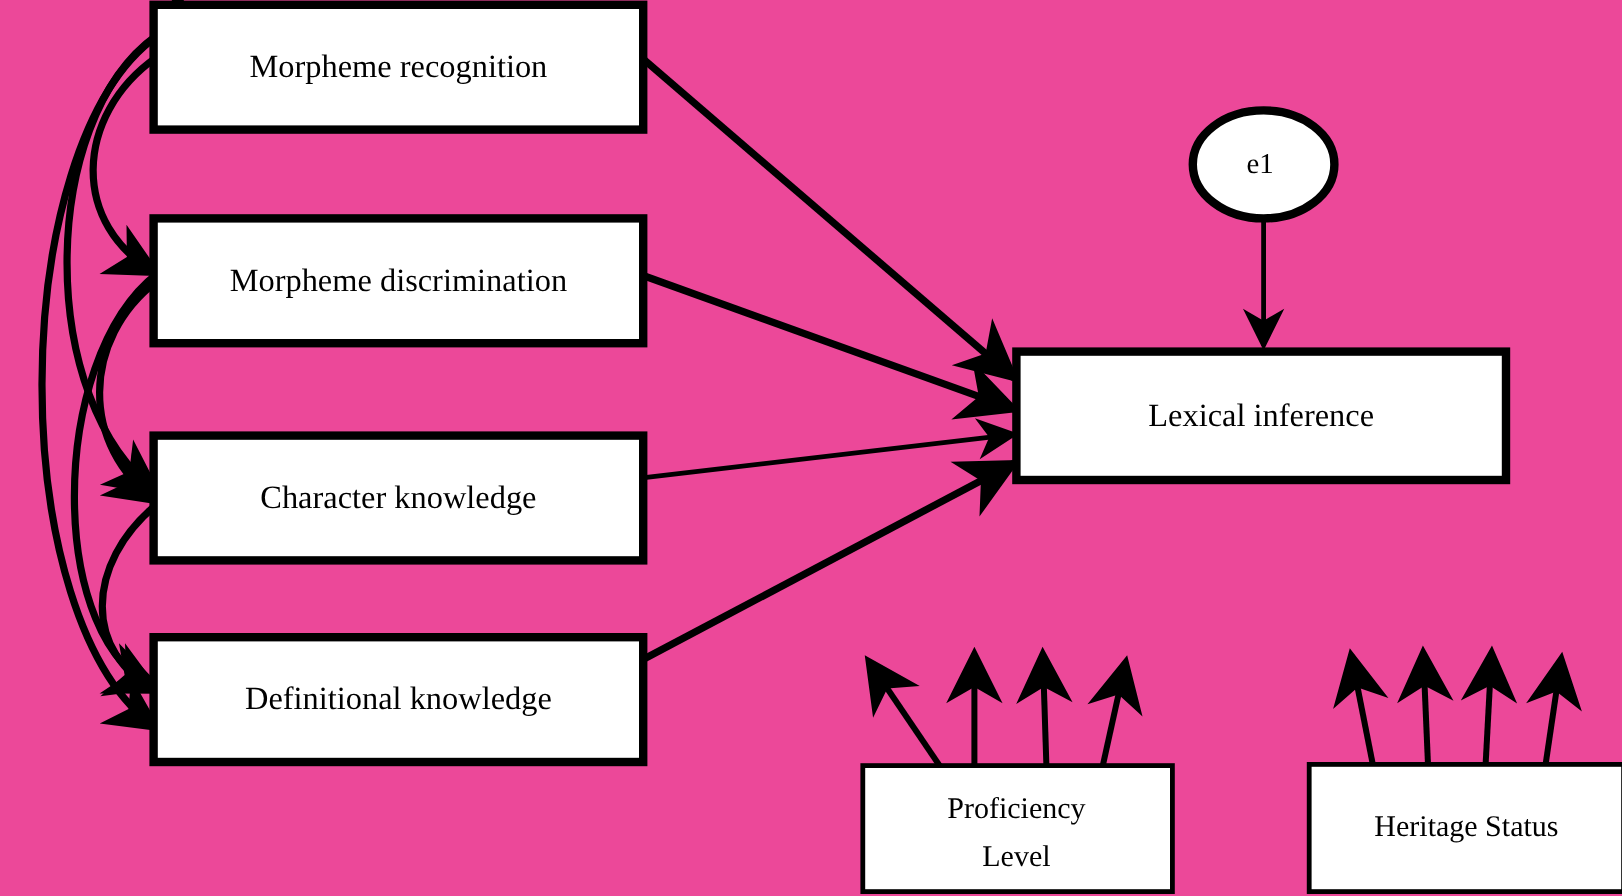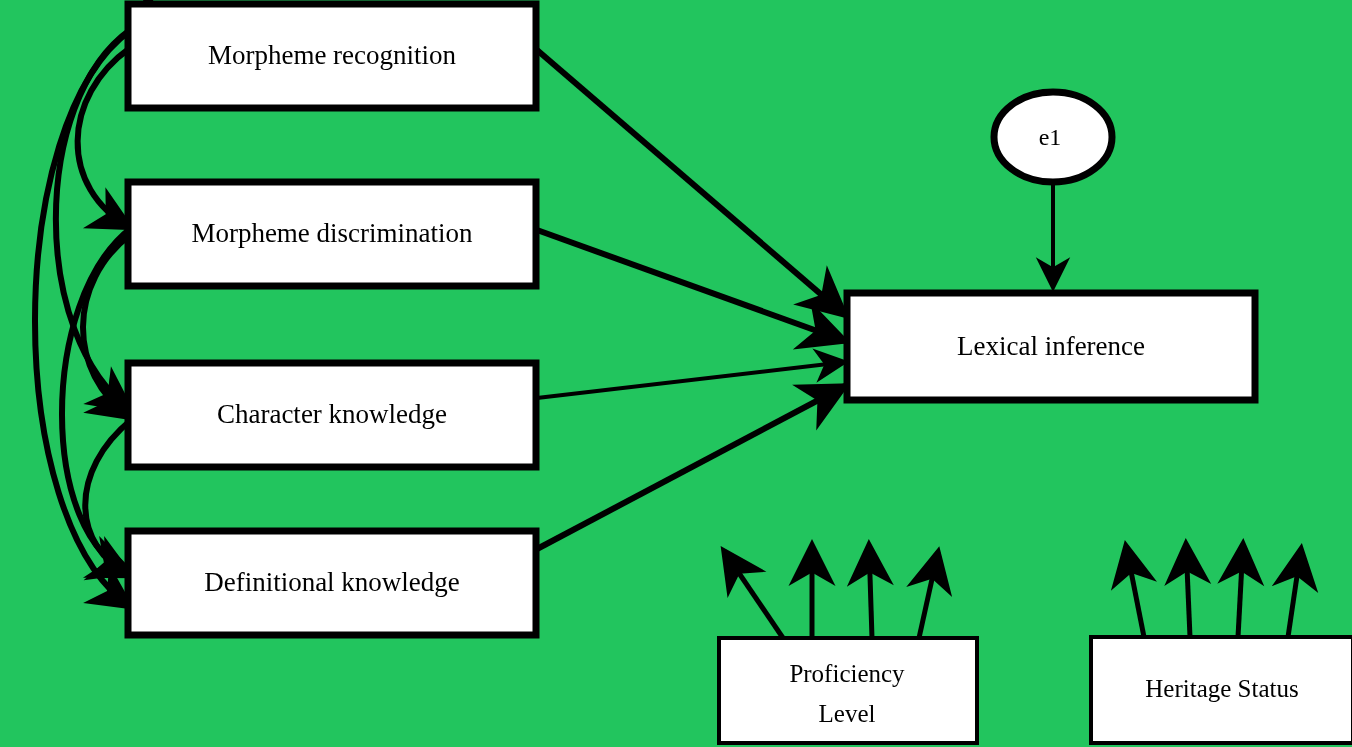--- a/index.html
+++ b/index.html
@@ -10,21 +10,21 @@
   body {
     width: 1352px;
     height: 747px;
     font-family: "Liberation Serif", "DejaVu Serif", serif;
     overflow: hidden;
   }
   #diagram-root {
     position: relative;
     width: 1352px;
     height: 747px;
-    background: #22c55e;
+    background: #ec4899;
   }
   svg#sem-diagram {
     display: block;
     width: 1352px;
     height: 747px;
   }
   .node-box {
     fill: #ffffff;
     stroke: #000000;
   }

